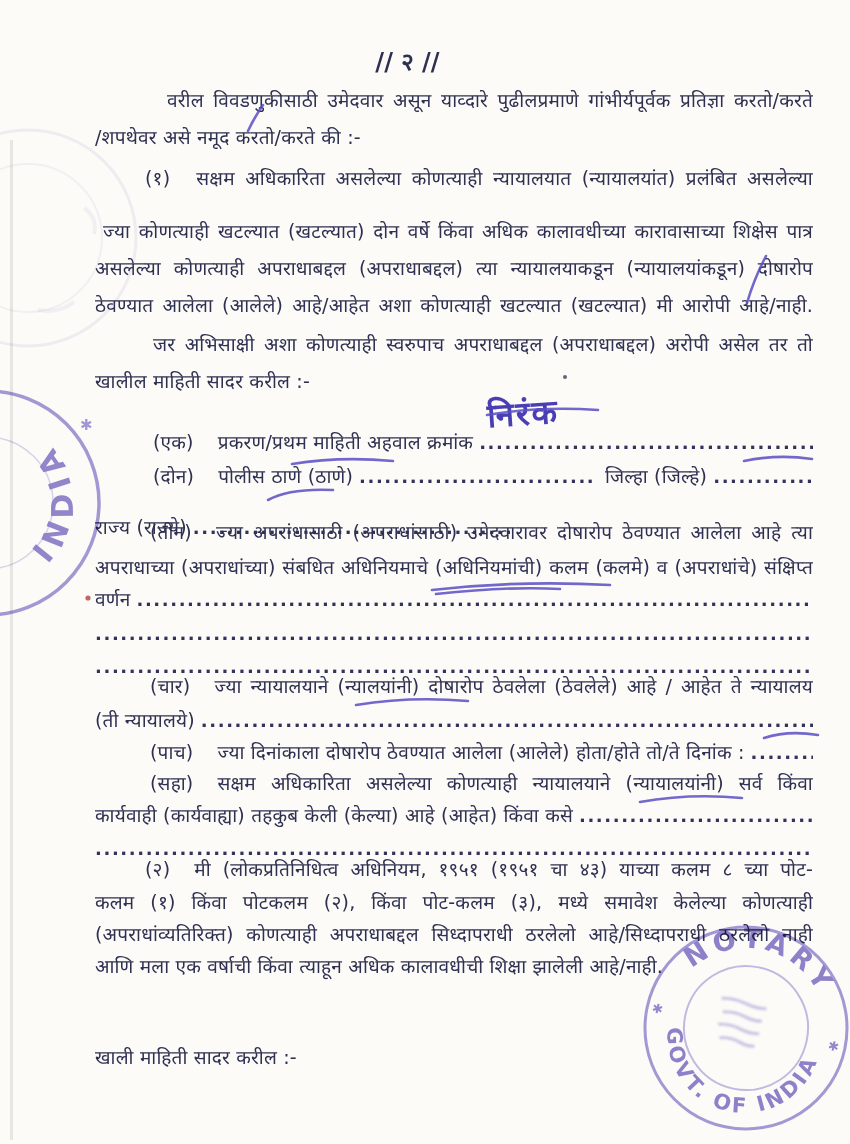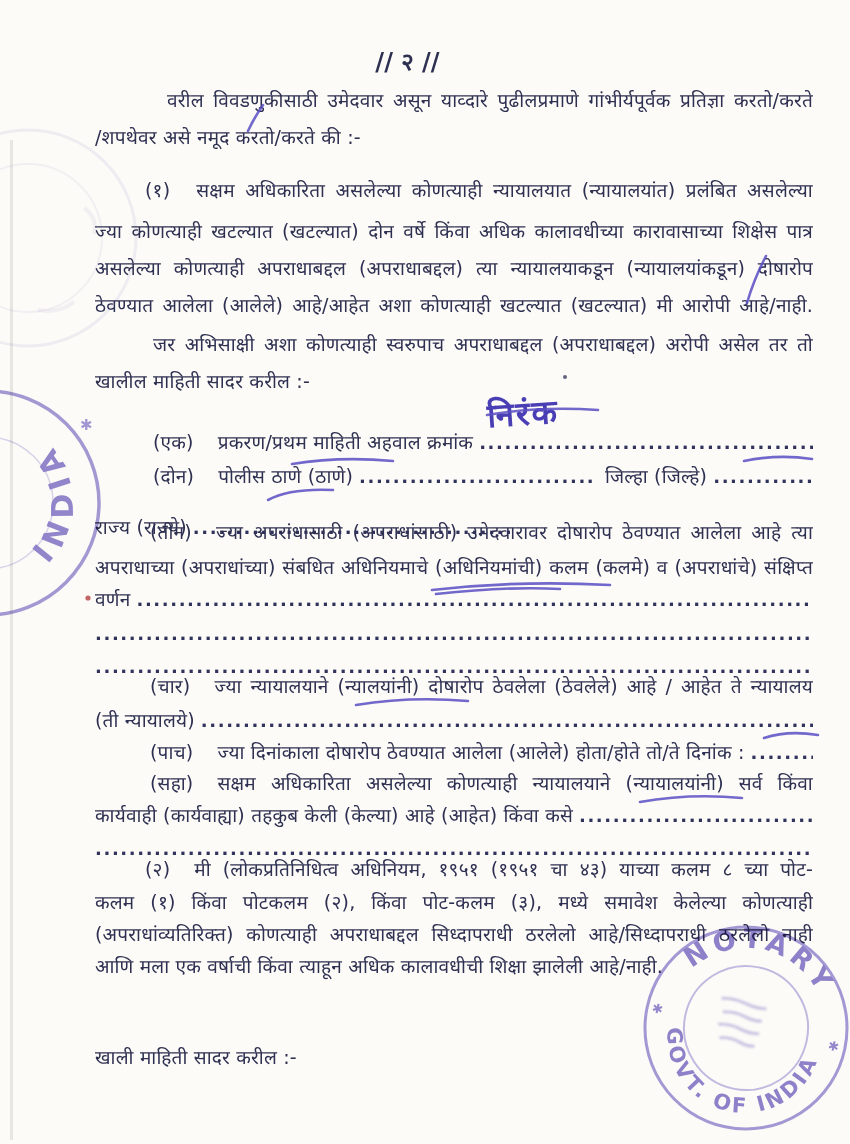--- a/index.html
+++ b/index.html
@@ -84,22 +84,22 @@
         </g>
       </g>
     </svg>
   </div>
 
   <div class="header">// २ //</div>
 
   <div class="line j" style="top:82px;padding-left:72px;">वरील विवडणुकीसाठी उमेदवार असून याव्दारे पुढीलप्रमाणे गांभीर्यपूर्वक प्रतिज्ञा करतो/करते</div>
   <div class="line" style="top:119px;">/शपथेवर असे नमूद करतो/करते की :-</div>
 
-  <div class="line j" style="top:172px;padding-left:50px;"><span class="lbl g26">(१)</span><span>सक्षम अधिकारिता असलेल्या कोणत्याही न्यायालयात (न्यायालयांत) प्रलंबित असलेल्या</span></div>
-  <div class="line j" style="top:213px;">ज्या कोणत्याही खटल्यात (खटल्यात) दोन वर्षे किंवा अधिक कालावधीच्या कारावासाच्या शिक्षेस पात्र</div>
+  <div class="line j" style="top:160px;padding-left:50px;"><span class="lbl g26">(१)</span><span>सक्षम अधिकारिता असलेल्या कोणत्याही न्यायालयात (न्यायालयांत) प्रलंबित असलेल्या</span></div>
+  <div class="line j" style="top:213px;margin-left:8px;">ज्या कोणत्याही खटल्यात (खटल्यात) दोन वर्षे किंवा अधिक कालावधीच्या कारावासाच्या शिक्षेस पात्र</div>
   <div class="line j" style="top:250px;">असलेल्या कोणत्याही अपराधाबद्दल (अपराधाबद्दल) त्या न्यायालयाकडून (न्यायालयांकडून) दोषारोप</div>
   <div class="line j" style="top:287px;">ठेवण्यात आलेला (आलेले) आहे/आहेत अशा कोणत्याही खटल्यात (खटल्यात) मी आरोपी आहे/नाही.</div>
 
   <div class="line j" style="top:326px;padding-left:58px;">जर अभिसाक्षी अशा कोणत्याही स्वरुपाच अपराधाबद्दल (अपराधाबद्दल) अरोपी असेल तर तो</div>
   <div class="line" style="top:363px;">खालील माहिती सादर करील :-</div>
 
   <div class="line f" style="top:424px;padding-left:58px;">
       <span class="lbl">(एक)</span>
       <span class="t">प्रकरण/प्रथम माहिती अहवाल क्रमांक</span>
       <span class="dots"></span>

